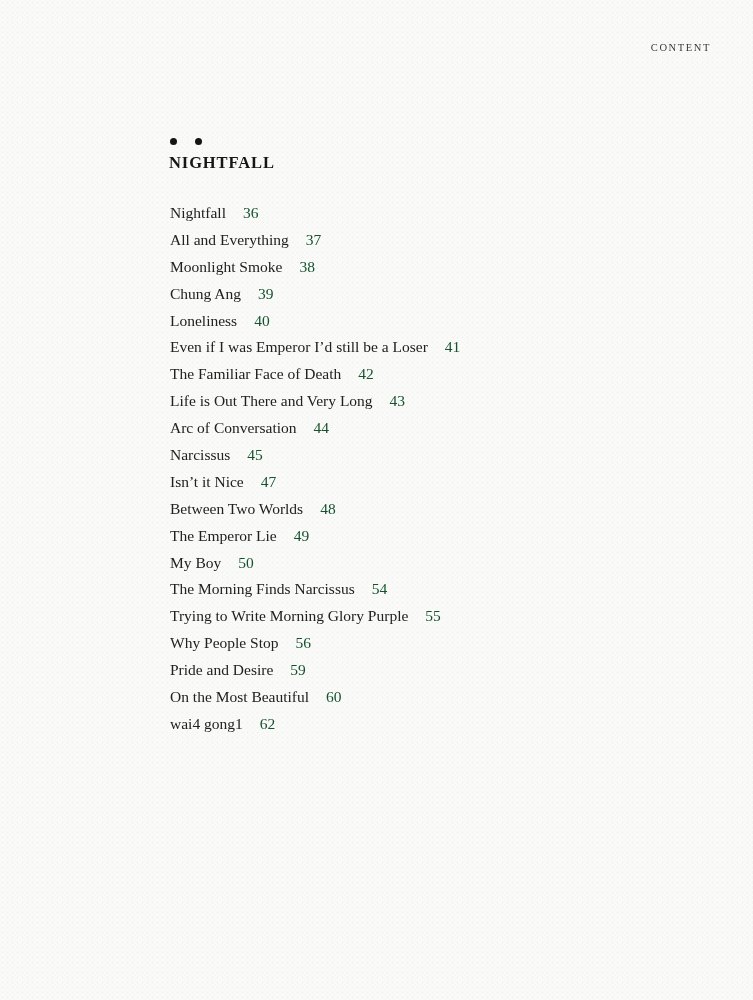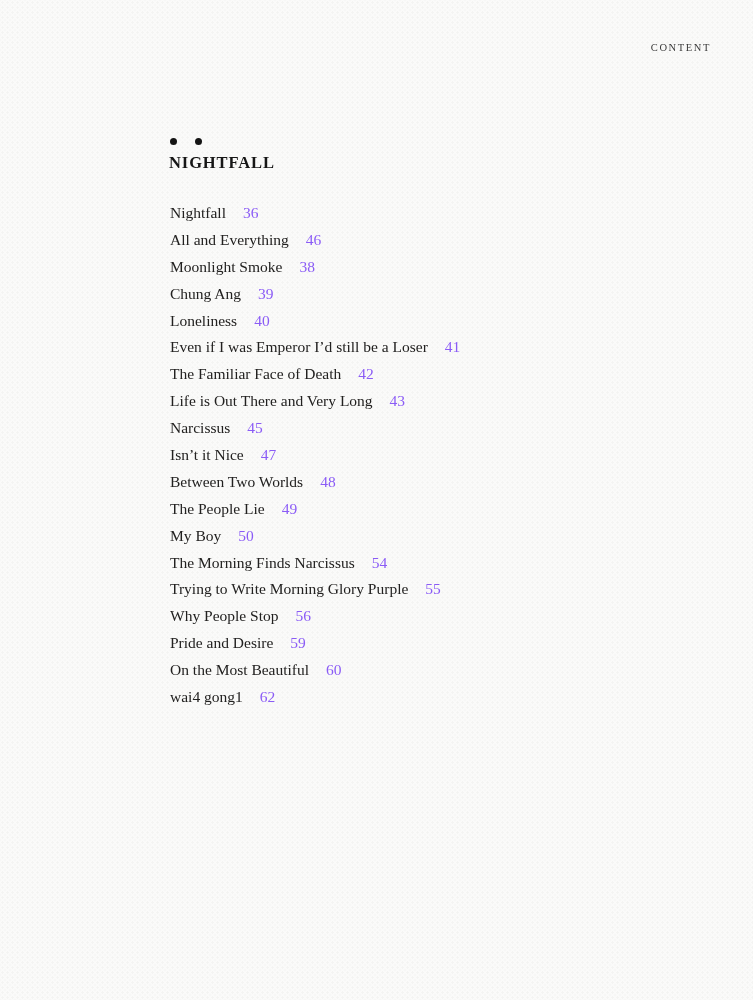--- a/index.html
+++ b/index.html
@@ -67,21 +67,21 @@
   }
   .entry {
     height: 26.9px;
     line-height: 26.9px;
     font-size: 15.5px;
     white-space: nowrap;
     color: #222120;
   }
   .entry .page-num {
     margin-left: 17px;
-    color: #8b5cf6;
+    color: #14532d;
   }
 </style>
 </head>
 <body>
 
 <div class="page">
 
   <div class="header-label">CONTENT</div>
 
   <div class="section-dots">
@@ -89,51 +89,54 @@
       <span class="dot"></span>
     </div>
 
   <div class="section-title">NIGHTFALL</div>
 
   <div class="entries">
       <div class="entry">
     <span>Nightfall</span><span class="page-num">36</span>
   </div>
       <div class="entry">
-    <span>All and Everything</span><span class="page-num">46</span>
+    <span>All and Everything</span><span class="page-num">37</span>
   </div>
       <div class="entry">
     <span>Moonlight Smoke</span><span class="page-num">38</span>
   </div>
       <div class="entry">
     <span>Chung Ang</span><span class="page-num">39</span>
   </div>
       <div class="entry">
     <span>Loneliness</span><span class="page-num">40</span>
   </div>
       <div class="entry">
     <span>Even if I was Emperor I’d still be a Loser</span><span class="page-num">41</span>
   </div>
       <div class="entry">
     <span>The Familiar Face of Death</span><span class="page-num">42</span>
   </div>
       <div class="entry">
     <span>Life is Out There and Very Long</span><span class="page-num">43</span>
   </div>
       <div class="entry">
+    <span>Arc of Conversation</span><span class="page-num">44</span>
+  </div>
+      <div class="entry">
     <span>Narcissus</span><span class="page-num">45</span>
   </div>
       <div class="entry">
     <span>Isn’t it Nice</span><span class="page-num">47</span>
   </div>
       <div class="entry">
     <span>Between Two Worlds</span><span class="page-num">48</span>
   </div>
       <div class="entry">
-    <span>The People Lie</span><span class="page-num">49</span>
+    <span>The Emperor Lie</span><span class="page-num">49</span>
   </div>
       <div class="entry">
     <span>My Boy</span><span class="page-num">50</span>
   </div>
       <div class="entry">
     <span>The Morning Finds Narcissus</span><span class="page-num">54</span>
   </div>
       <div class="entry">
     <span>Trying to Write Morning Glory Purple</span><span class="page-num">55</span>
   </div>

